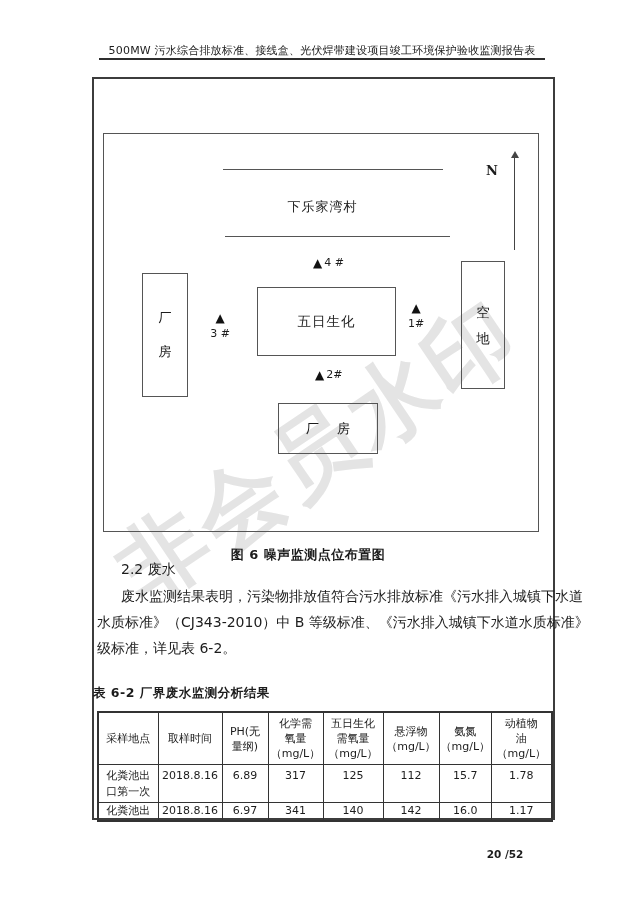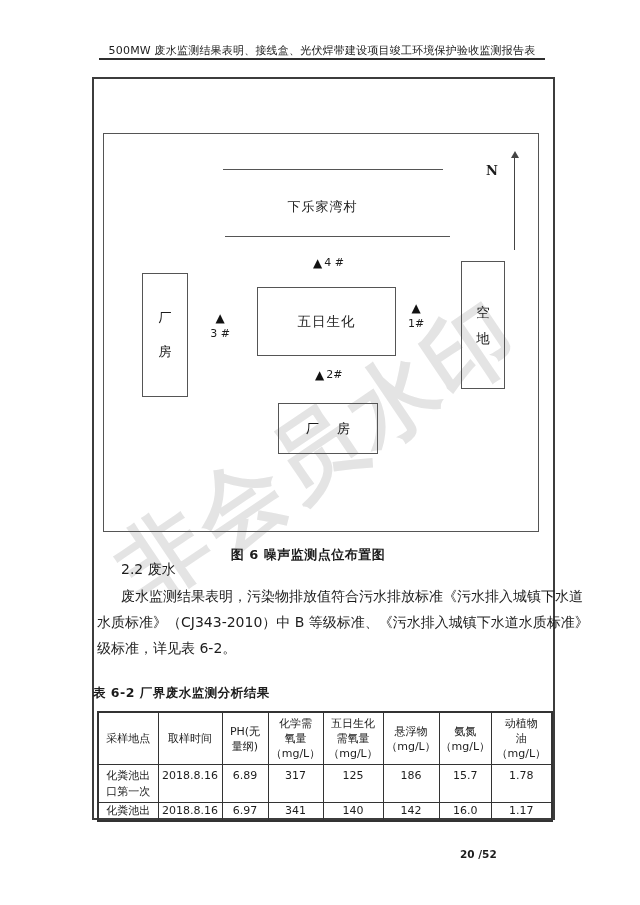--- a/index.html
+++ b/index.html
@@ -64,30 +64,30 @@
   .wtable td,.wtable th{
     border:1px solid #333;text-align:center;font-weight:normal;
     font-size:11px;line-height:15px;padding:1px 1px;white-space:pre-line;
     overflow:hidden;
   }
   .wtable{border:2px solid #333;}
   .wtable thead th{height:49px;vertical-align:middle;}
   .wtable .r1 td{height:33px;vertical-align:top;padding-top:3px;line-height:16px;}
   .wtable .r2 td{height:15px;vertical-align:top;padding-top:1px;line-height:14px;}
   
-  .page-number{left:460px;top:848px;width:90px;font-weight:bold;font-size:10.5px;}
+  .page-number{left:460px;top:848px;width:90px;text-align:center;font-weight:bold;font-size:10.5px;}
 </style>
 </head>
 <body>
 
 <div class="page">
 
   <div class="watermark">非会员水印</div>
 
-  <div class="abs doc-title fg">500MW 废水监测结果表明、接线盒、光伏焊带建设项目竣工环境保护验收监测报告表</div>
+  <div class="abs doc-title fg">500MW 污水综合排放标准、接线盒、光伏焊带建设项目竣工环境保护验收监测报告表</div>
   <div class="abs doc-title-rule fg"></div>
 
   <div class="abs content-box fg"></div>
 
   <div class="abs diagram-frame fg"></div>
   <div class="abs road-line road-1 fg"></div>
   <div class="abs village fg">下乐家湾村</div>
   <div class="abs road-line road-2 fg"></div>
 
   <div class="abs north-tip fg"></div>
@@ -176,21 +176,21 @@
       </tr>
     </thead>
     <tbody>
       <tr class="r1">
         <td>化粪池出
 口第一次</td>
         <td>2018.8.16</td>
         <td>6.89</td>
         <td>317</td>
         <td>125</td>
-        <td>186</td>
+        <td>112</td>
         <td>15.7</td>
         <td>1.78</td>
       </tr>
       <tr class="r2">
         <td>化粪池出</td>
         <td>2018.8.16</td>
         <td>6.97</td>
         <td>341</td>
         <td>140</td>
         <td>142</td>

